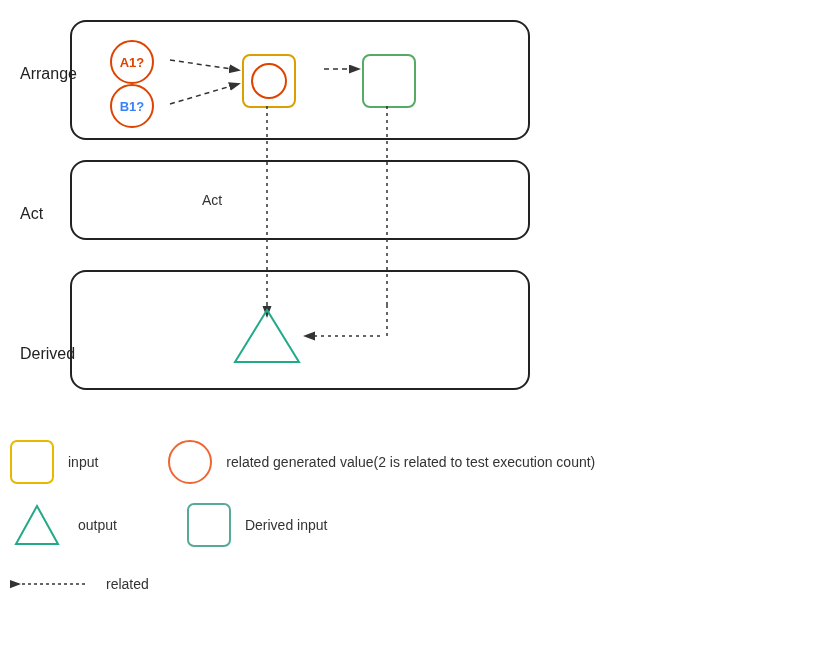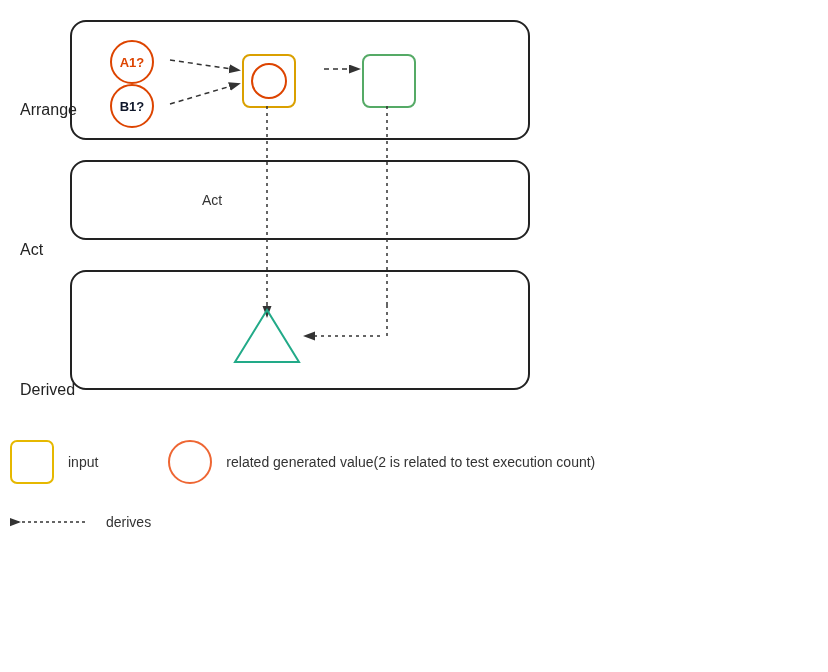--- a/index.html
+++ b/index.html
@@ -30,21 +30,20 @@
       border: 2px solid #222;
       border-radius: 16px;
     }
 
     .section-label {
       position: absolute;
       left: 10px;
       font-size: 16px;
       color: #222;
       font-weight: 400;
-      margin-top: 36px;
     }
 
     .arrange-label { top: 55px; }
     .act-label { top: 195px; }
     .assert-label { top: 335px; }
 
     
     .act-box {
       position: absolute;
       top: 150px;
@@ -77,21 +76,21 @@
     }
 
     
     .legend {
       position: absolute;
       top: 440px;
       left: 10px;
       width: 808px;
       display: flex;
       flex-wrap: wrap;
-      gap: 10px;
+      gap: 4px;
     }
 
     .legend-row {
       display: flex;
       align-items: center;
       gap: 0;
       width: 100%;
     }
 
     .legend-item {
@@ -154,21 +153,21 @@
   <span class="section-label arrange-label">Arrange</span>
   <span class="section-label act-label">Act</span>
   <span class="section-label assert-label">Derived</span>
 
   <div class="arrange-box">
 
     <div style="position:absolute; top:18px; left:38px; width:44px; height:44px; border:2.5px solid #dd4400; border-radius:50%; display:flex; align-items:center; justify-content:center; font-size:13px; font-weight:bold; color:#dd4400; background:#fff;">
       <span>A1?</span>
     </div>
 
-    <div style="position:absolute; top:62px; left:38px; width:44px; height:44px; border:2.5px solid #dd4400; border-radius:50%; display:flex; align-items:center; justify-content:center; font-size:13px; font-weight:bold; color:#0f172a; background:#fff;">
+    <div style="position:absolute; top:62px; left:38px; width:44px; height:44px; border:2.5px solid #dd4400; border-radius:50%; display:flex; align-items:center; justify-content:center; font-size:13px; font-weight:bold; color:#3b82f6; background:#fff;">
       <span>B1?</span>
     </div>
 
     <div style="position:absolute; top:32px; left:170px; width:54px; height:54px; border:2.5px solid #daa000; border-radius:8px; display:flex; align-items:center; justify-content:center; background:#fff;">
       <div style="width:36px; height:36px; border:2.5px solid #dd4400; border-radius:50%;"></div>
     </div>
 
     <div style="position:absolute; top:32px; left:290px; width:54px; height:54px; border:2.5px solid #55aa66; border-radius:8px; background:#fff;"></div>
   </div>
 
@@ -217,28 +216,41 @@
     <div class="legend-item">
       <div class="legend-shape-yellow-sq"></div>
       <span class="legend-text">input</span>
     </div>
     <div class="legend-item" style="margin-left:40px;">
       <div class="legend-shape-red-circle"></div>
       <span class="legend-text">related generated value(2 is related to test execution count)</span>
     </div>
   </div>
 
+  <div class="legend-row" style="margin-top:10px;">
+    <div class="legend-item">
+
+      <svg width="54" height="54" style="flex-shrink:0;">
+        <polygon points="27,8 6,46 48,46" fill="none" stroke="#22aa88" stroke-width="2"></polygon>
+      </svg>
+      <span class="legend-text">output</span>
+    </div>
+    <div class="legend-item" style="margin-left:40px;">
+      <div class="legend-shape-green-sq"></div>
+      <span class="legend-text">Derived input</span>
+    </div>
+  </div>
 
   <div class="legend-row" style="margin-top:12px;">
     <div class="legend-derives-line">
       <svg width="80" height="24">
         <defs>
           <marker id="arrow-left" markerWidth="8" markerHeight="8" refX="2" refY="3" orient="auto">
             <path d="M8,0 L8,6 L0,3 z" fill="#333"></path>
           </marker>
         </defs>
         <line x1="75" y1="12" x2="8" y2="12" stroke="#333" stroke-width="1.5" stroke-dasharray="3,3" marker-end="url(#arrow-left)"></line>
       </svg>
-      <span class="derives-label">derives</span>
+      <span class="derives-label">related</span>
     </div>
   </div>
 
 </div>
 
 </body></html>

